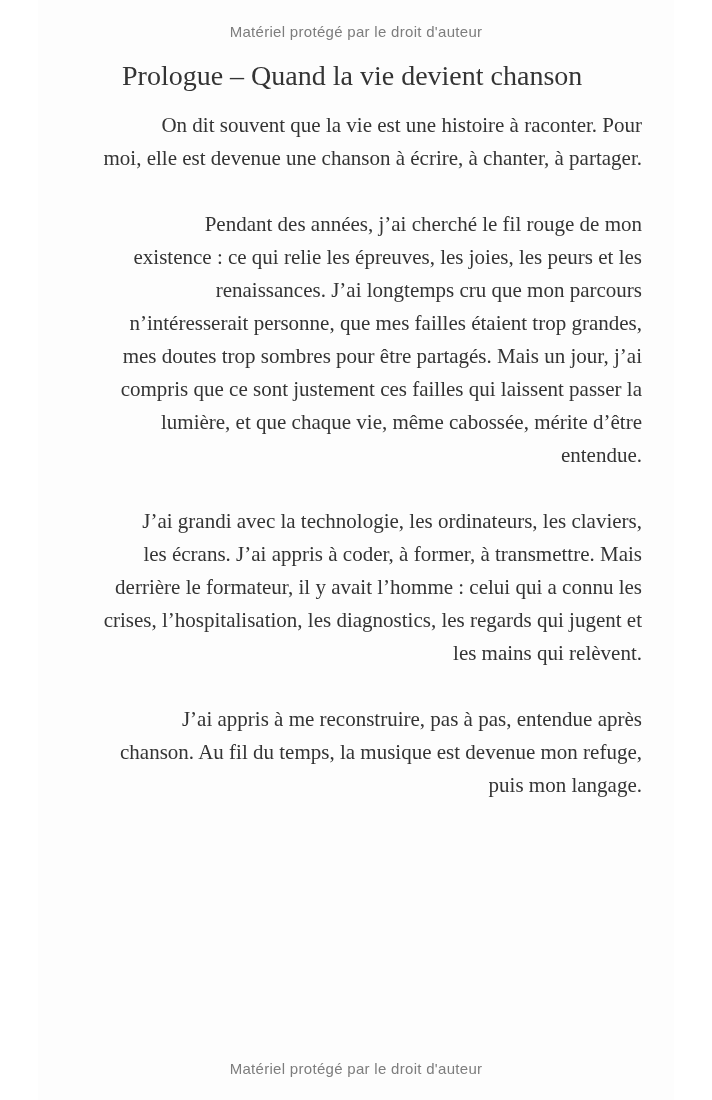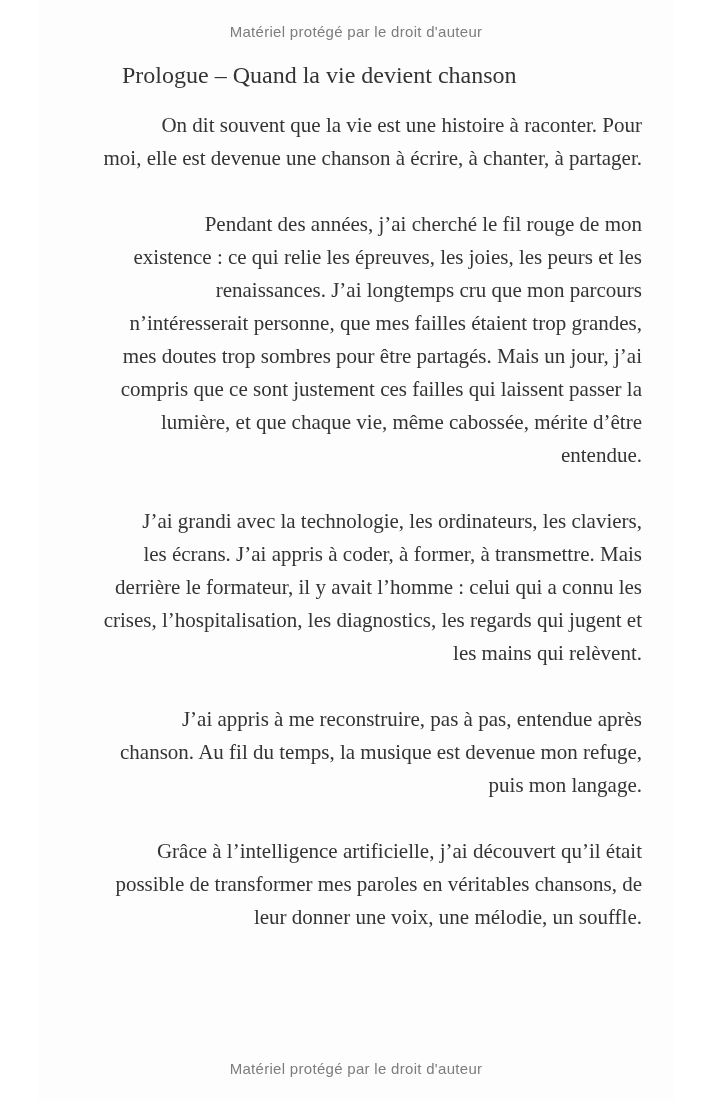--- a/index.html
+++ b/index.html
@@ -28,21 +28,21 @@
   }
   .notice-top {
     padding-top: 23px;
   }
   .notice-bottom {
     position: absolute;
     left: 0;
     bottom: 23px;
   }
   .title {
-    font-size: 24px;
+    font-size: 28px;
     font-weight: normal;
     line-height: 33px;
     margin: 19px 40px 0 84px;
     color: #343434;
   }
   .content {
     padding: 17px 32px 0 57px;
   }
   .content p {
     font-size: 21px;
@@ -60,18 +60,17 @@
 
   <div class="notice notice-top">Matériel protégé par le droit d'auteur</div>
 
   <h1 class="title">Prologue – Quand la vie devient chanson</h1>
 
   <div class="content">
     <p>On dit souvent que la vie est une histoire à raconter. Pour moi, elle est devenue une chanson à écrire, à chanter, à partager.</p>
     <p>Pendant des années, j’ai cherché le fil rouge de mon existence : ce qui relie les épreuves, les joies, les peurs et les renaissances. J’ai longtemps cru que mon parcours n’intéresserait personne, que mes failles étaient trop grandes, mes doutes trop sombres pour être partagés. Mais un jour, j’ai compris que ce sont justement ces failles qui laissent passer la lumière, et que chaque vie, même cabossée, mérite d’être entendue.</p>
     <p>J’ai grandi avec la technologie, les ordinateurs, les claviers, les écrans. J’ai appris à coder, à former, à transmettre. Mais derrière le formateur, il y avait l’homme : celui qui a connu les crises, l’hospitalisation, les diagnostics, les regards qui jugent et les mains qui relèvent.</p>
     <p>J’ai appris à me reconstruire, pas à pas, entendue après chanson. Au fil du temps, la musique est devenue mon refuge, puis mon langage.</p>
-    <p>Grâce à l’intelligence artificielle, j’ai découvert qu’il était possible de transformer mes paroles en véritables chansons, de leur donner une voix, une mélodie, un souffle.</p>
   </div>
 
   <div class="notice notice-bottom">Matériel protégé par le droit d'auteur</div>
 
 </div>
 
 </body></html>

